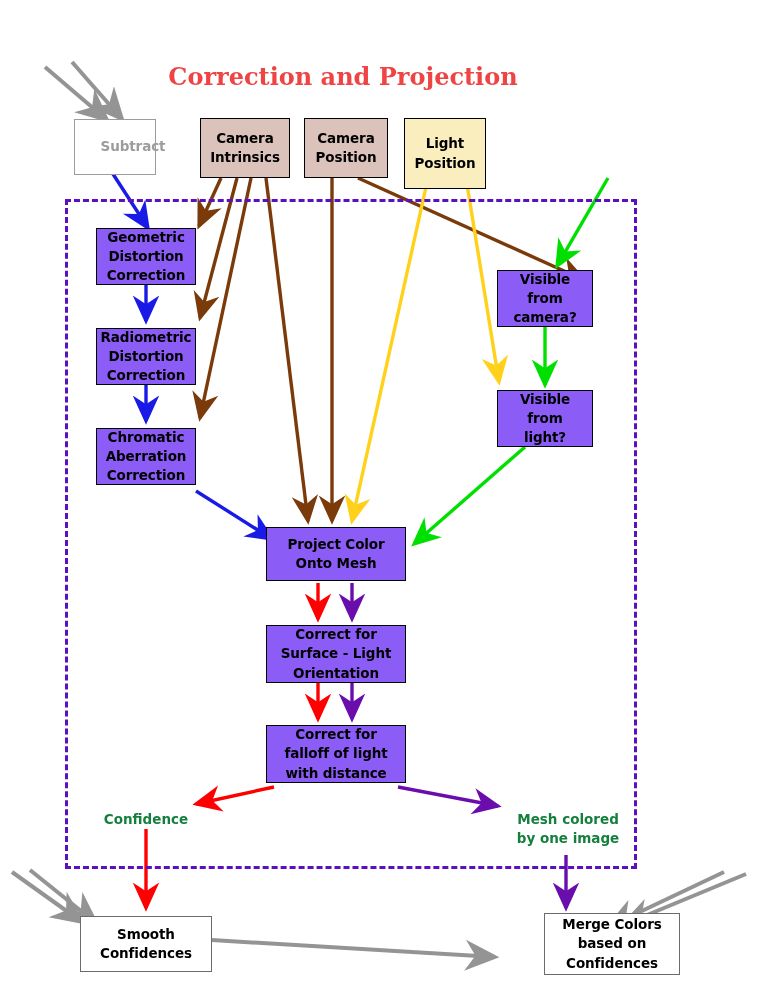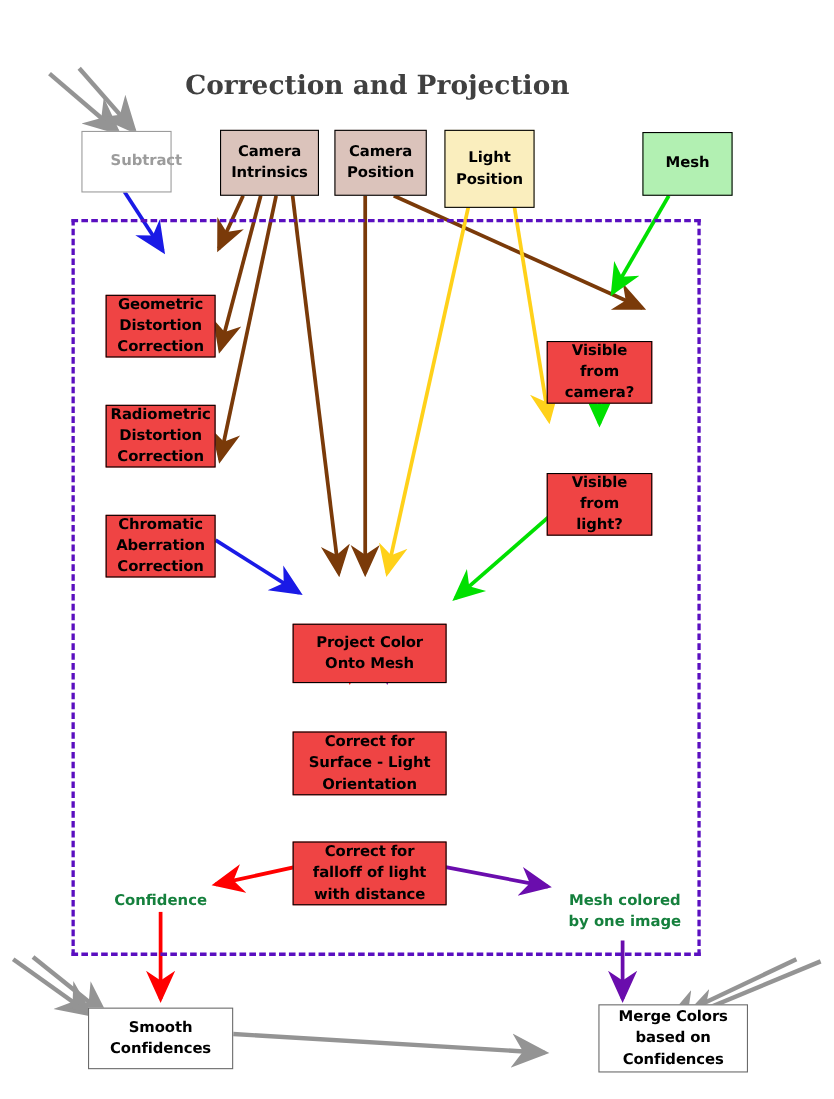--- a/index.html
+++ b/index.html
@@ -30,21 +30,21 @@
     text-align: center;
     font-family: "DejaVu Sans", sans-serif;
     font-weight: bold;
     font-size: 13.5px;
     line-height: 1.42;
     color: #000000;
     border: 1.5px solid #000000;
     letter-spacing: -0.1px;
     z-index: 3;
   }
-  .node.proc   { background: #ef4444; margin-top: 40px; }
+  .node.proc   { background: #8b5cf6; }
   .node.input  { background: #dbc3bb; }
   .node.light  { background: #faeebe; }
   .node.mesh   { background: #b2f0b2; }
   .node.ghost  {
     background: #ffffff;
     border: 1.5px solid #9c9c9c;
     color: #9c9c9c;
     font-weight: bold;
   }
   .node.plain  {
@@ -65,21 +65,21 @@
   }
   #title {
     position: absolute;
     left: 0;
     top: 62px;
     width: 758px;
     text-align: center;
     font-family: "DejaVu Serif", serif;
     font-weight: bold;
     font-size: 24px;
-    color: #404040;
+    color: #ef4444;
     z-index: 4;
   }
   #title .tshift { position: relative; left: -36px; }
   #dashed-region {
     position: absolute;
     left: 65px;
     top: 199px;
     width: 572px;
     height: 670px;
     border: 3px dashed #5a0fc0;
@@ -178,21 +178,20 @@
   </svg>
 
   <div class="node ghost" style="left:74px; top:119px; width:82px; height:56px;padding-left:36px;">Subtract</div>
 
   <div class="node input" style="left:200px; top:118px; width:90px; height:60px;">Camera<br>Intrinsics</div>
 
   <div class="node input" style="left:304px; top:118px; width:84px; height:60px;">Camera<br>Position</div>
 
   <div class="node light" style="left:404px; top:118px; width:82px; height:71px;">Light<br>Position</div>
 
-  <div class="node mesh" style="left:584px; top:120px; width:82px; height:58px;">Mesh</div>
 
   <div class="node proc" style="left:96px; top:228px; width:100px; height:57px;">Geometric<br>Distortion<br>Correction</div>
 
   <div class="node proc" style="left:96px; top:328px; width:100px; height:57px;">Radiometric<br>Distortion<br>Correction</div>
 
   <div class="node proc" style="left:96px; top:428px; width:100px; height:57px;">Chromatic<br>Aberration<br>Correction</div>
 
   <div class="node proc" style="left:497px; top:270px; width:96px; height:57px;">Visible<br>from<br>camera?</div>
 
   <div class="node proc" style="left:497px; top:390px; width:96px; height:57px;">Visible<br>from<br>light?</div>

